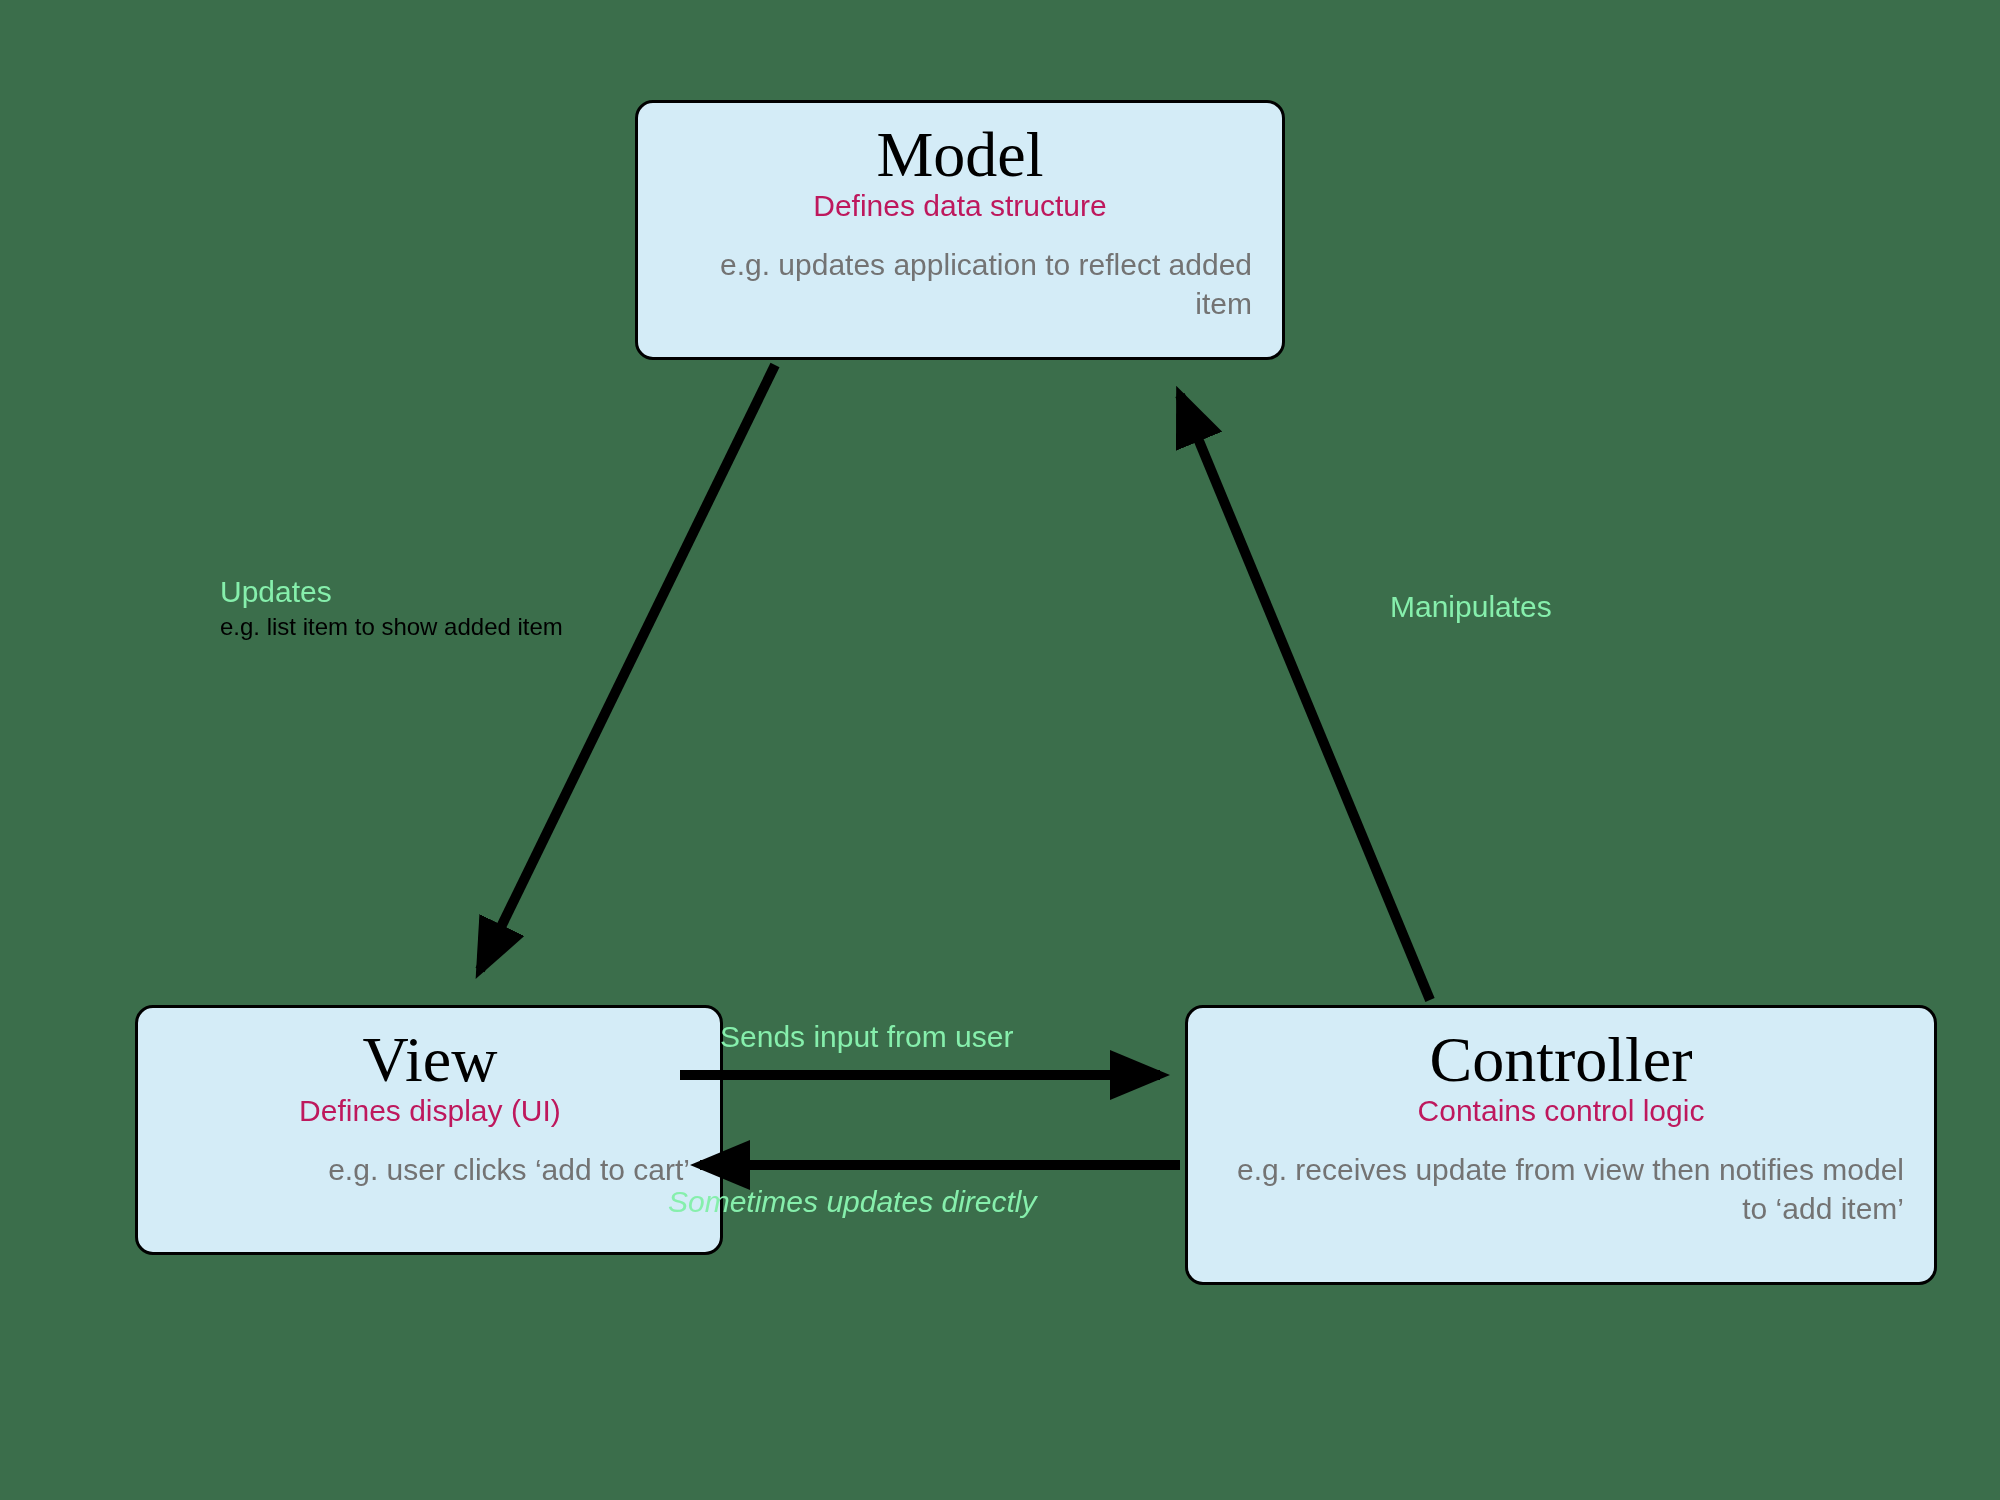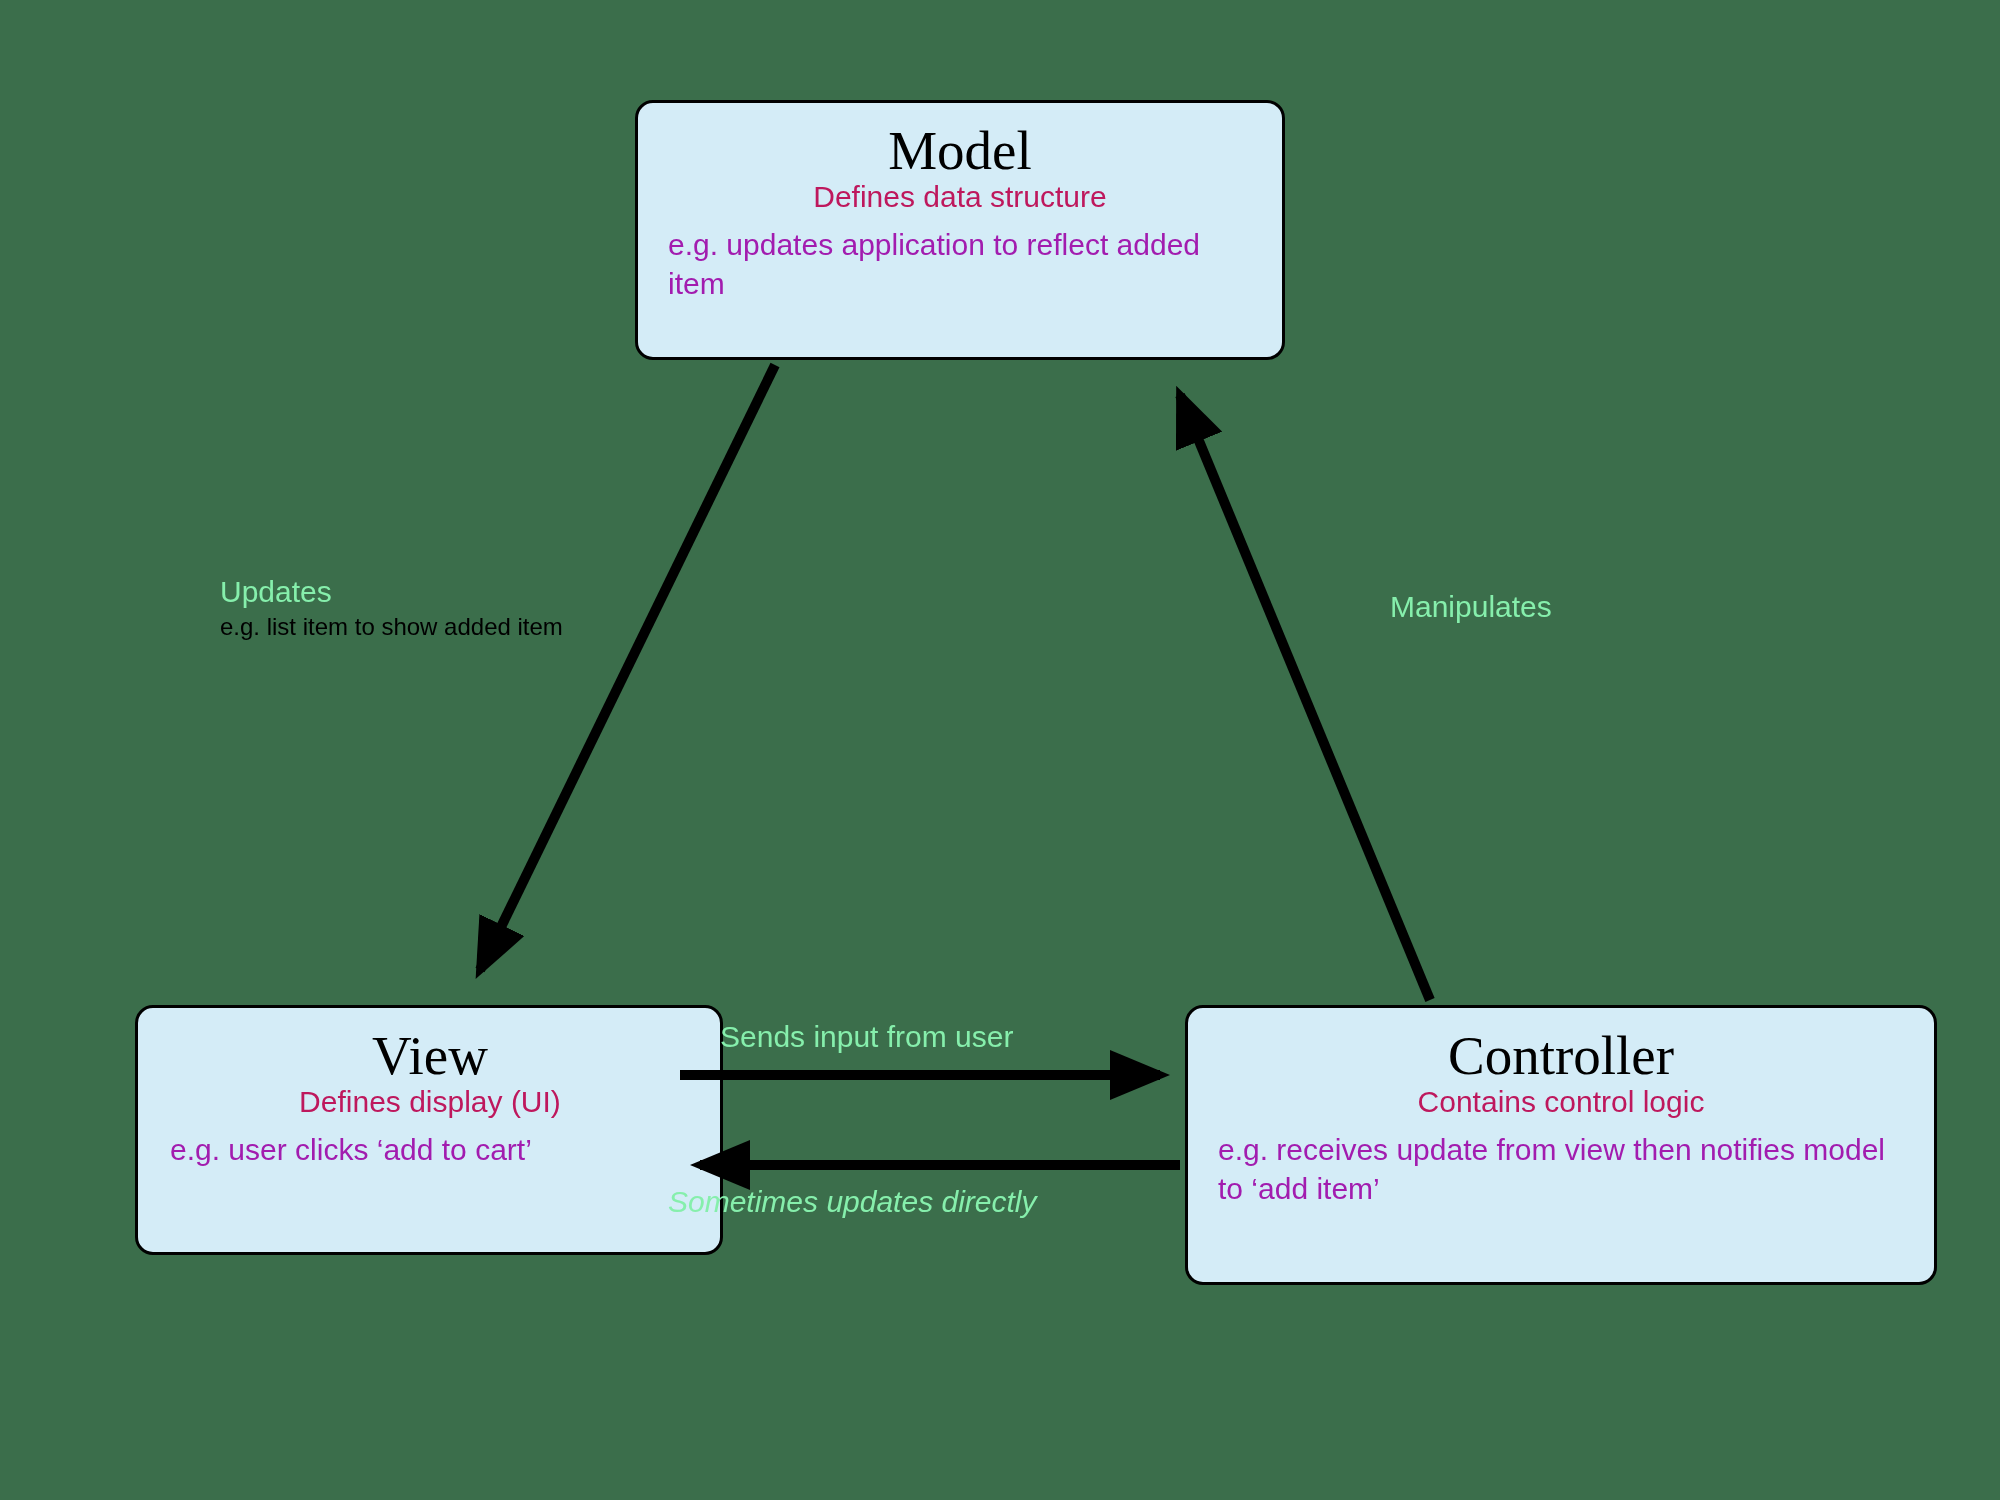--- a/index.html
+++ b/index.html
@@ -13,40 +13,40 @@
   }
   .node {
     position: absolute;
     background: #d4ecf7;
     border: 3px solid #000;
     border-radius: 18px;
     box-sizing: border-box;
     padding: 16px 26px 20px 26px;
   }
   .node-title {
-    font-size: 55px;
+    font-size: 64px;
     text-align: center;
     color: #000;
     line-height: 1.0;
     margin-top: 4px;
   }
   .node-sub {
     font-family: Verdana, Geneva, Tahoma, sans-serif;
     font-size: 30px;
     text-align: center;
     color: #be185d;
     margin-top: 2px;
   }
   .node-ex {
     font-family: Verdana, Geneva, Tahoma, sans-serif;
     font-size: 30px;
-    color: #a21caf;
-    margin-top: 11px;
+    color: #737373;
+    margin-top: 22px;
     line-height: 1.3;
-    text-align: left;
+    text-align: right;
     padding: 0 4px;
   }
   .label {
     position: absolute;
     font-family: Verdana, Geneva, Tahoma, sans-serif;
     color: #000;
   }
   .label-main {
     font-size: 30px;
     color: #86efac;

